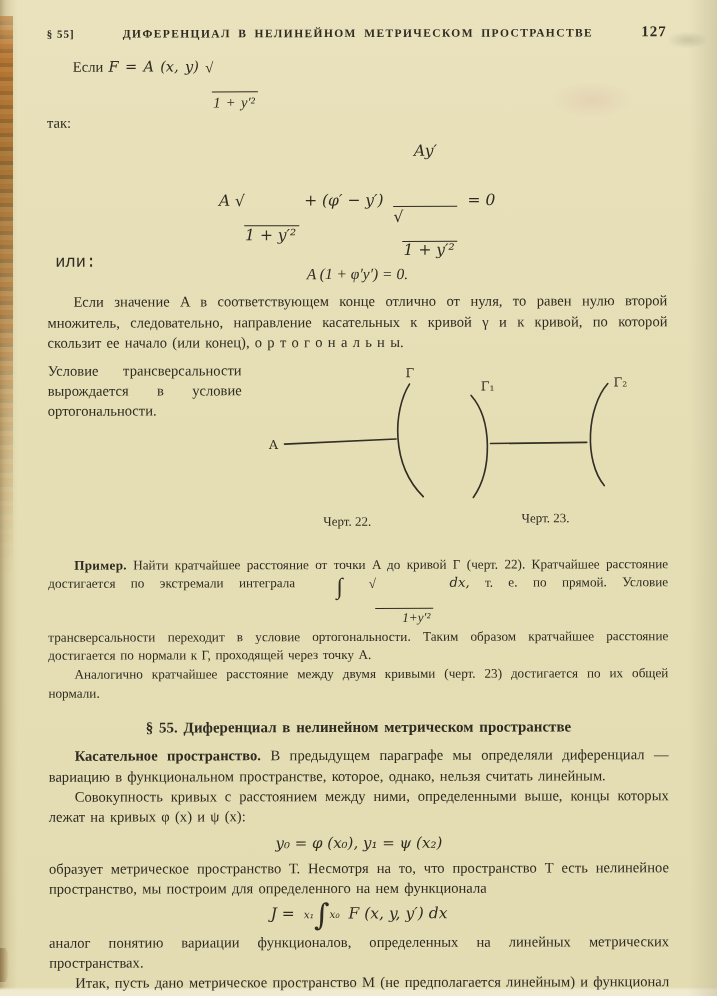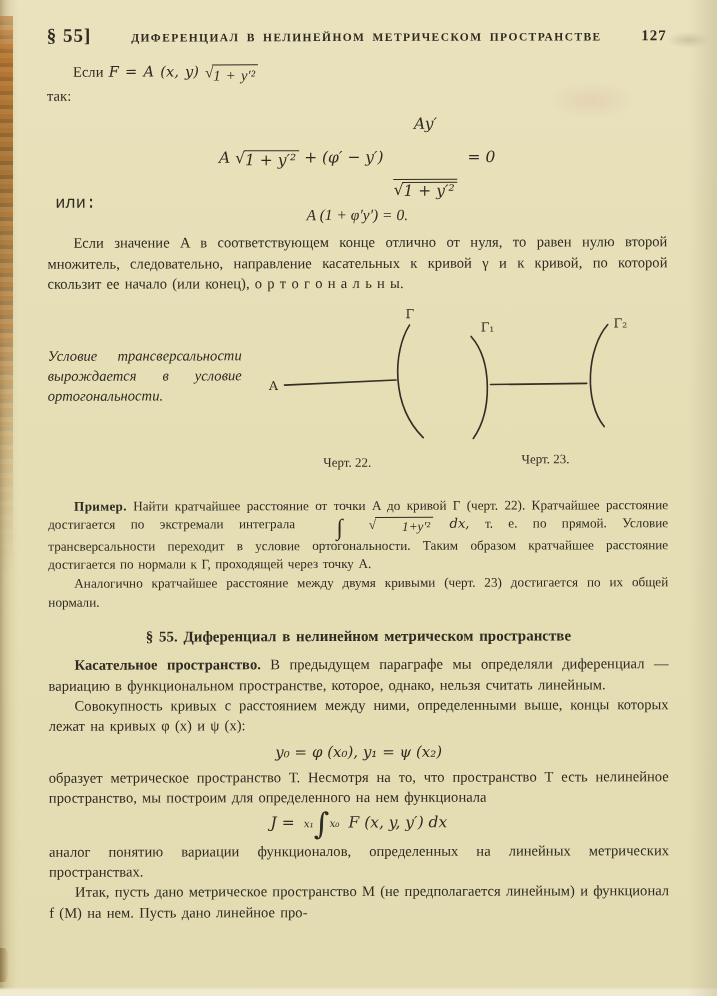--- a/index.html
+++ b/index.html
@@ -29,50 +29,50 @@
     position:absolute;left:0;bottom:14px;width:9px;height:34px;
     background:linear-gradient(90deg, rgba(120,85,40,.55), rgba(120,85,40,0));
     border-radius:0 60% 60% 0;
   }
   .content{
     position:absolute;left:48px;top:24px;width:620px;
     transform:rotate(-0.15deg);
   }
   
   .header{display:flex;align-items:baseline;margin-bottom:15px;}
-  .hdr-sec{font-weight:bold;font-size:19px;letter-spacing:1px;}
+  .hdr-sec{font-weight:bold;font-size:11px;letter-spacing:1px;}
   .hdr-title{flex:1;text-align:center;font-weight:bold;font-size:11.5px;letter-spacing:1.4px;word-spacing:3px;}
   .hdr-page{font-weight:bold;font-size:15px;letter-spacing:1px;}
   
   .body{
     margin:0;font-size:14.6px;line-height:20.4px;text-align:justify;
     word-spacing:1.6px;
   }
   .indent{text-indent:26px;}
   .mt{margin-top:8px;}
   i.var, .formula i, .eq, .eqJ i{font-family:"DejaVu Serif",serif;}
   
   .sqrt{display:inline-flex;align-items:flex-start;white-space:nowrap;}
   .rsign{font-style:normal;line-height:1;transform:translateY(1px);}
-  .rad{border-top:1.3px solid #2f2b22;padding:0 3px 0 1px;margin-left:-1px;font-style:italic;}
+  .rad{border-top:1.3px solid #2f2b22;padding:0 3px 0 1px;margin-left:-1px;font-style:italic;margin-top:32px;}
   
   .formula{
     text-align:center;font-size:15.5px;margin:10px 0 2px;
     font-family:"DejaVu Serif",serif;
   }
   .formula i{font-size:15.5px;}
   .frac{display:inline-flex;flex-direction:column;align-items:center;vertical-align:middle;margin:0 5px;line-height:1.15;gap:44px;}
   .frac .num{padding:0 6px 1px;}
   .frac .den{border-top:1.4px solid #2f2b22;padding-top:2px;display:inline-flex;}
   .f2row{position:relative;text-align:center;font-size:15.5px;margin:6px 0 0;}
   .or-label{position:absolute;left:8px;top:-13px;font-style:normal;font-size:17px;font-family:Liberation Mono, monospace;}
   
   .cols{display:flex;margin-top:7px;align-items:flex-start;}
   .leftcol{width:194px;flex:none;}
-  .italicp{font-style:italic;margin-top:44px;}
+  .italicp{}
   .figs{flex:1;margin:0;padding:0;}
   .figs svg{display:block;margin-left:8px;}
   .fig-label{font-family:"DejaVu Serif",serif;font-size:13px;fill:#2f2b22;}
   .fig-caption{font-family:"Liberation Serif",serif;font-size:13.5px;fill:#2f2b22;}
   
   .ex{margin:0;font-size:13.2px;line-height:18.6px;text-align:justify;word-spacing:1.2px;}
   .ex-first{margin-top:8px;}
   .ex b{letter-spacing:.3px;}
   .ex-int{font-size:23px;line-height:0;vertical-align:-5px;font-style:normal;display:inline-block;transform:translateY(2px);}
   

